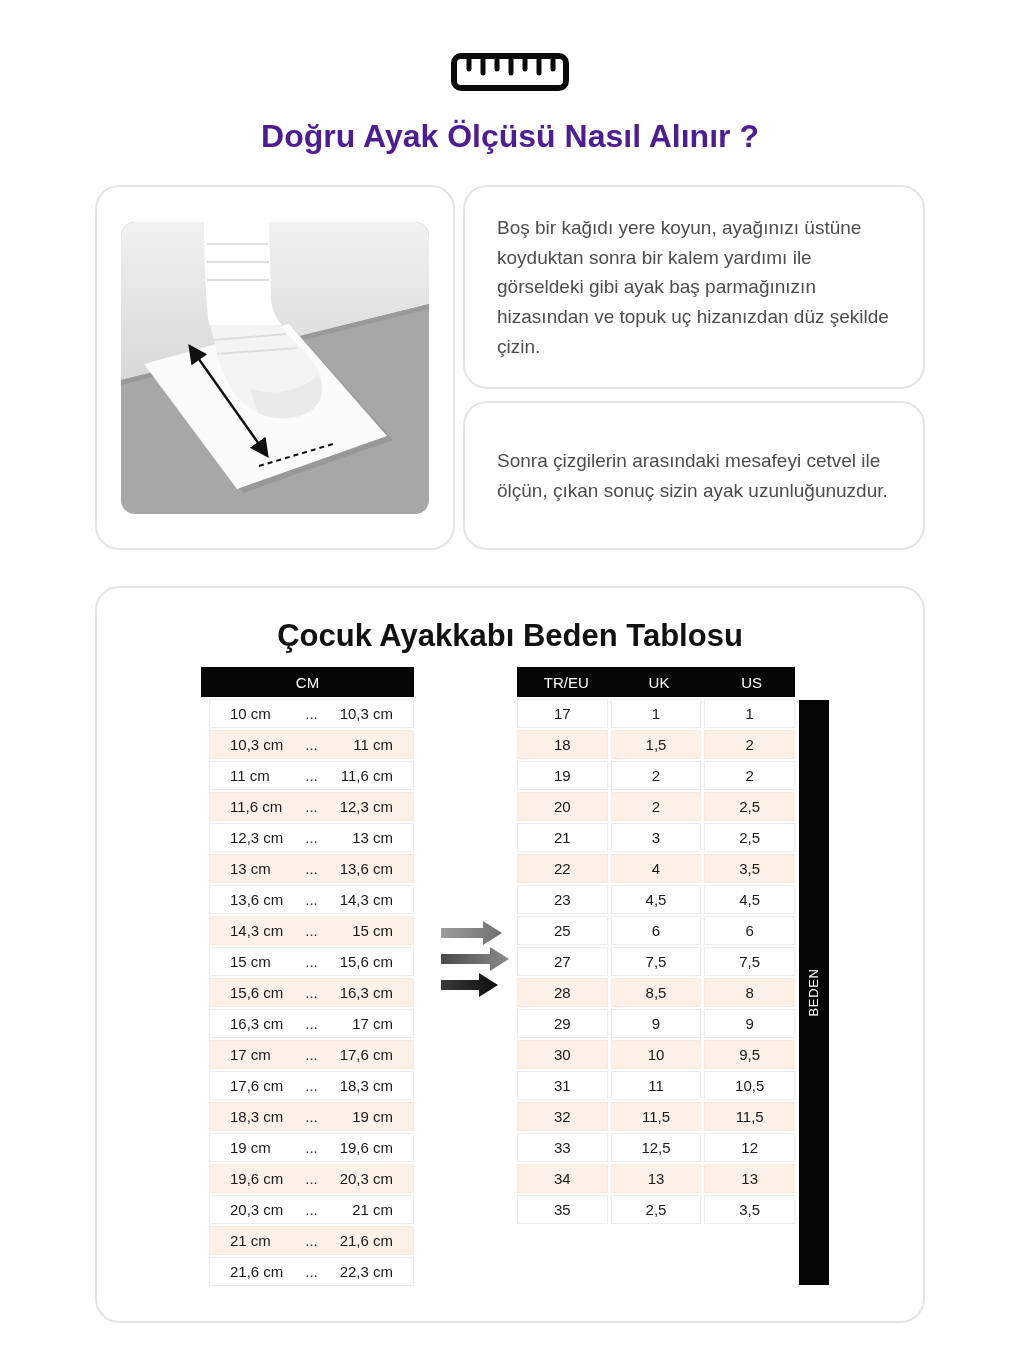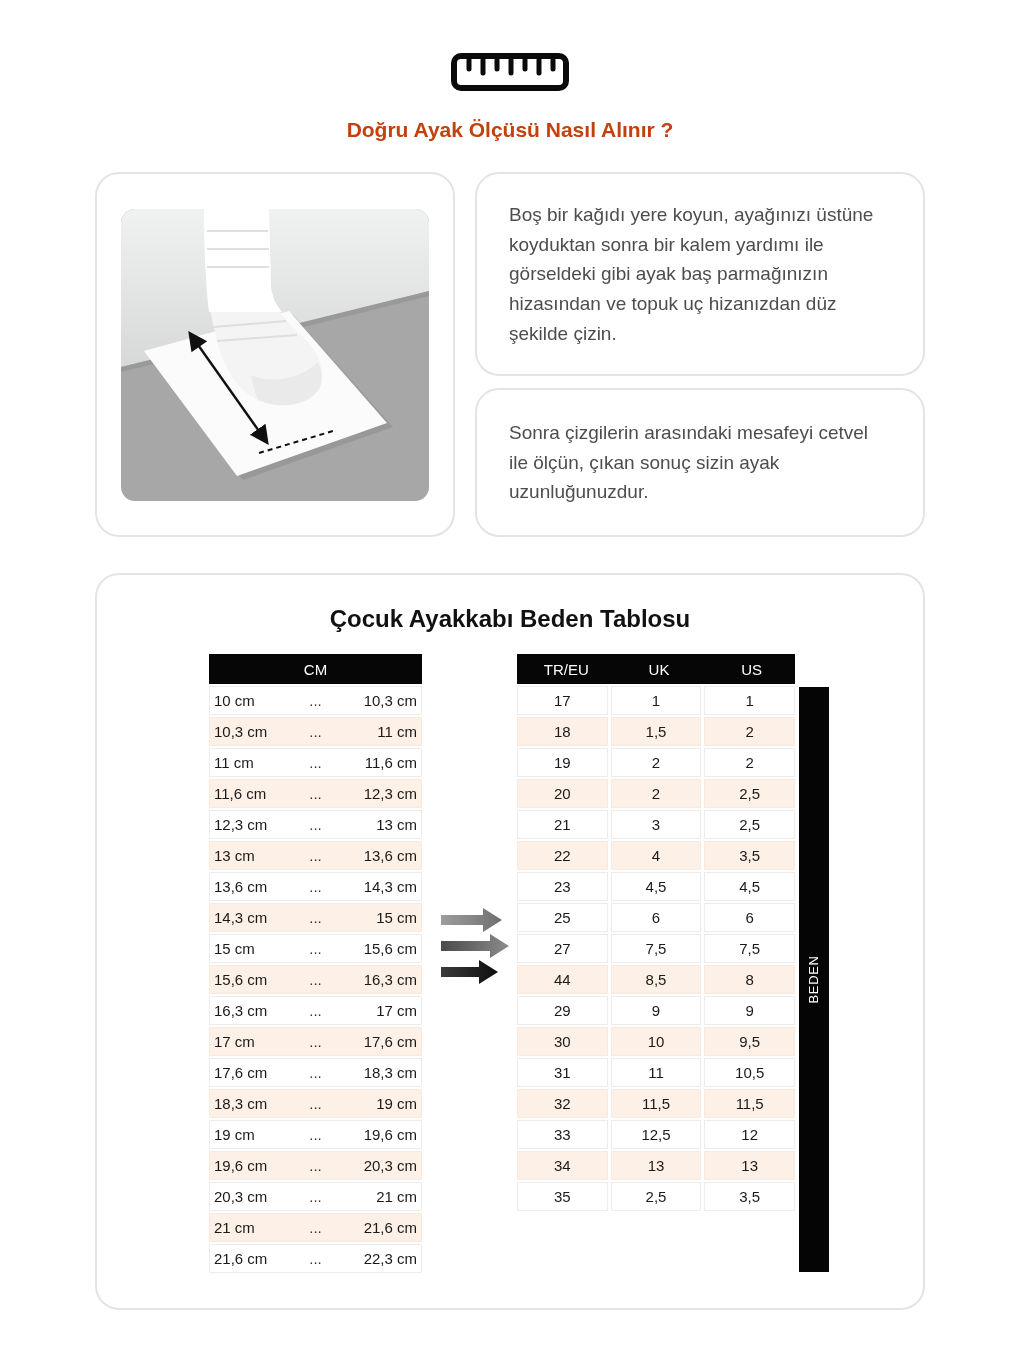--- a/index.html
+++ b/index.html
@@ -8,45 +8,45 @@
     --card-border:#e4e4e4;
     --header-bg:#060606;
     --row-alt:#fdf0e6;
     --cell-border:#ececec;
   }
   *{box-sizing:border-box;margin:0;padding:0}
   html,body{width:1020px;background:#ffffff;font-family:"Liberation Sans",sans-serif;color:var(--ink);}
   body{height:1360px;position:relative;overflow:hidden;}
 
   .ruler-wrap{width:120px;height:40px;margin:52px auto 0;display:block;}
-  .page-title{margin-top:26px;text-align:center;font-size:21px;font-weight:700;color:#c2410c;}
-
-  .top-section{display:flex;gap:20px;margin:30px 95px 0;}
+  .page-title{margin-top:26px;text-align:center;font-size:32px;font-weight:700;color:#4c1d95;}
+
+  .top-section{display:flex;gap:8px;margin:30px 95px 0;}
   .photo-card{width:360px;height:365px;border:2px solid var(--card-border);border-radius:24px;
               display:flex;align-items:center;justify-content:center;background:#fff;flex:none;}
   .photo-frame{width:308px;height:292px;border-radius:14px;overflow:hidden;display:block;}
   .right-col{flex:1;display:flex;flex-direction:column;gap:12px;}
   .info-box{flex:1;border:2px solid var(--card-border);border-radius:24px;padding:26px 32px;
             font-size:19px;line-height:1.56;color:var(--body-text);}
   .info-box.centered{display:flex;align-items:center;}
 
   .size-card{position:relative;margin:36px 95px 0;width:830px;height:737px;
              border:2px solid var(--card-border);border-radius:24px;background:#fff;}
-  .size-title{text-align:center;margin-top:30px;font-size:24px;font-weight:700;color:#111;}
-
-  .cm-table{position:absolute;left:112px;top:79px;width:213px;}
+  .size-title{text-align:center;margin-top:30px;font-size:31px;font-weight:700;color:#111;}
+
+  .cm-table{position:absolute;left:104px;top:79px;width:213px;}
   .size-table{position:absolute;left:420px;top:79px;width:278px;}
 
   .tbl-header{height:30px;background:var(--header-bg);color:#fff;font-size:15px;
               display:flex;align-items:center;margin-bottom:1px;}
   .tbl-header.single{justify-content:center;}
   .tbl-header .hcell{flex:1;text-align:center;padding-left:6px;}
 
   .trow{height:29px;margin-top:2px;display:flex;font-size:15px;color:#1a1a1a;}
-  .cm-row{align-items:center;padding:0 4px;background:#fff;border:1px solid var(--cell-border);}
+  .cm-row{align-items:center;padding:0 20px;background:#fff;border:1px solid var(--cell-border);margin-left:8px;}
   .cm-row.alt{background:var(--row-alt);border-color:#fbeadb;}
   .cm-row .c-from{width:38%;text-align:left;}
   .cm-row .c-sep{flex:1;text-align:center;color:#333;}
   .cm-row .c-to{width:38%;text-align:right;}
 
   .sz-row{gap:3px;}
   .sz-row .scell{flex:1;display:flex;align-items:center;justify-content:center;
                  background:#fff;border:1px solid var(--cell-border);}
   .sz-row.alt .scell{background:var(--row-alt);border-color:#fbeadb;}
 
@@ -298,21 +298,21 @@
           <span class="scell">25</span>
           <span class="scell">6</span>
           <span class="scell">6</span>
         </div>
         <div class="trow sz-row">
           <span class="scell">27</span>
           <span class="scell">7,5</span>
           <span class="scell">7,5</span>
         </div>
         <div class="trow sz-row alt">
-          <span class="scell">44</span>
+          <span class="scell">28</span>
           <span class="scell">8,5</span>
           <span class="scell">8</span>
         </div>
         <div class="trow sz-row">
           <span class="scell">29</span>
           <span class="scell">9</span>
           <span class="scell">9</span>
         </div>
         <div class="trow sz-row alt">
           <span class="scell">30</span>

